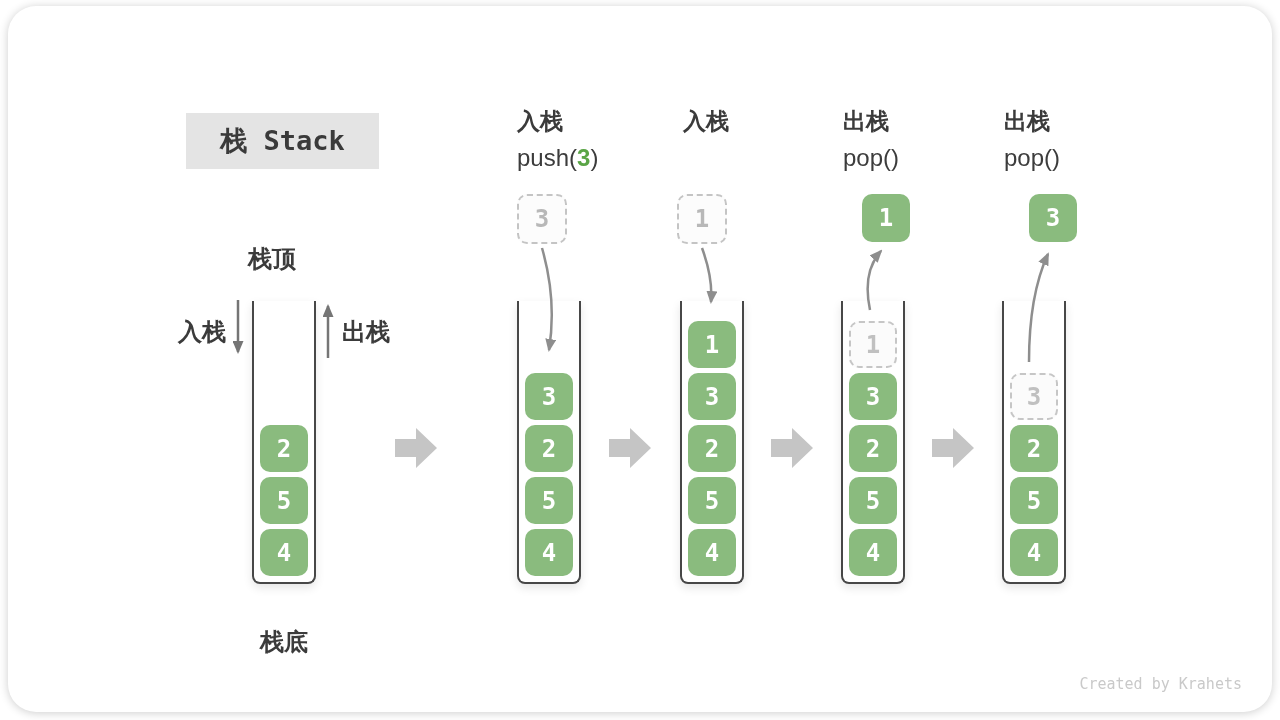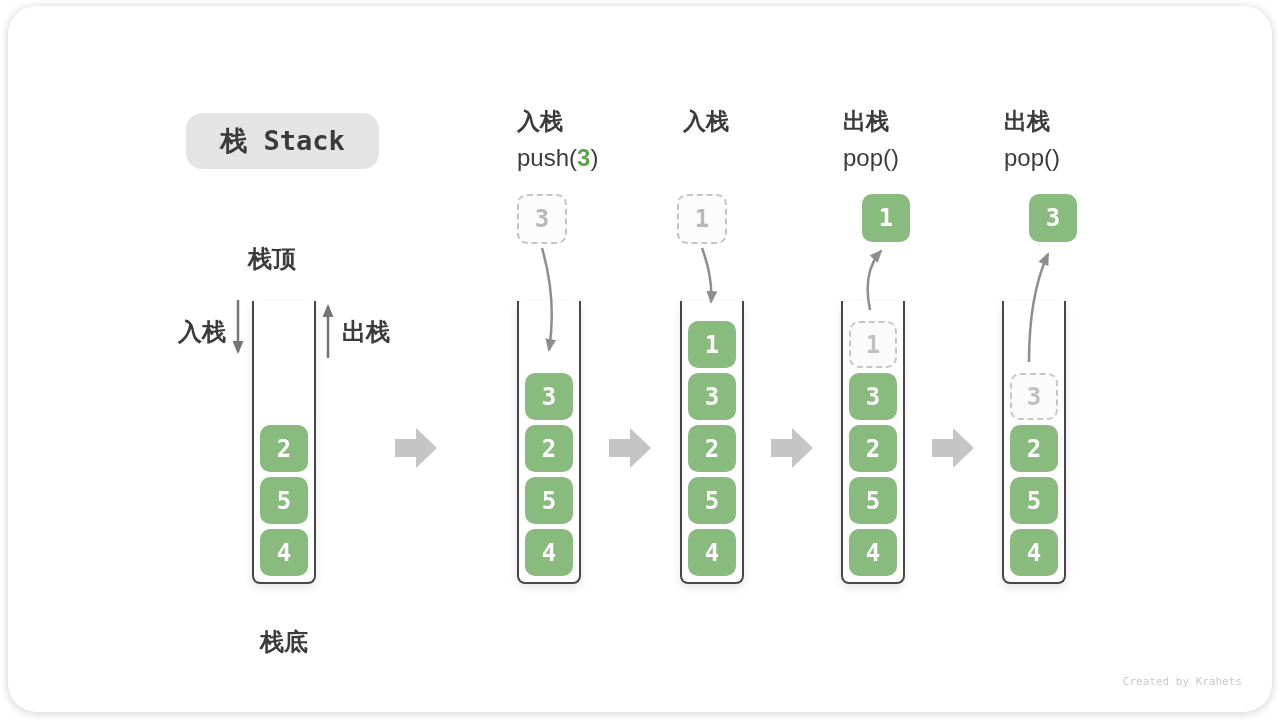--- a/index.html
+++ b/index.html
@@ -8,21 +8,21 @@
     font-family:"Liberation Sans",sans-serif;
   }
   #card{
     position:absolute;left:8px;top:6px;right:8px;bottom:8px;
     background:#ffffff;border-radius:28px;
     box-shadow:0 1px 10px rgba(0,0,0,0.20);
   }
   
   .title-badge{
     position:absolute;left:186px;top:113px;width:193px;height:56px;
-    background:#e4e4e4;border-radius:16px;
+    background:#e4e4e4;border-radius:0;
     display:flex;align-items:center;justify-content:center;
     font-family:"DejaVu Sans Mono",monospace;font-weight:bold;
     font-size:27px;color:#3a3a3a;
   }
   
   .op-header{position:absolute;top:107px;width:160px;}
   .op-cn{font-size:23px;font-weight:bold;color:#3b3b3b;line-height:28px;}
   .op-code{
     margin-top:9px;font-family:Liberation Sans, sans-serif;
     font-size:24px;color:#3c3c3c;line-height:28px;
@@ -55,21 +55,21 @@
     box-sizing:border-box;
   }
   .float-ghost{background:#fcfcfc;border:2px dashed #c4c4c4;color:#b8b8b8;}
   .float-solid{background:#8abb7e;color:#ffffff;}
   
   .side-label{position:absolute;font-size:24px;font-weight:bold;color:#3b3b3b;}
   .center64{width:64px;text-align:center;}
   #svg-overlay{position:absolute;left:0;top:0;pointer-events:none;}
   .watermark{
     position:absolute;right:38px;top:675px;
-    font-family:"DejaVu Sans Mono",monospace;font-size:11px;color:#c9c9c9;
+    font-family:"DejaVu Sans Mono",monospace;font-size:15px;color:#c9c9c9;
   }
 </style>
 </head>
 <body>
 
 <div id="canvas">
   <div id="card"></div>
 
   <div class="title-badge">
     <span>栈 Stack</span>

